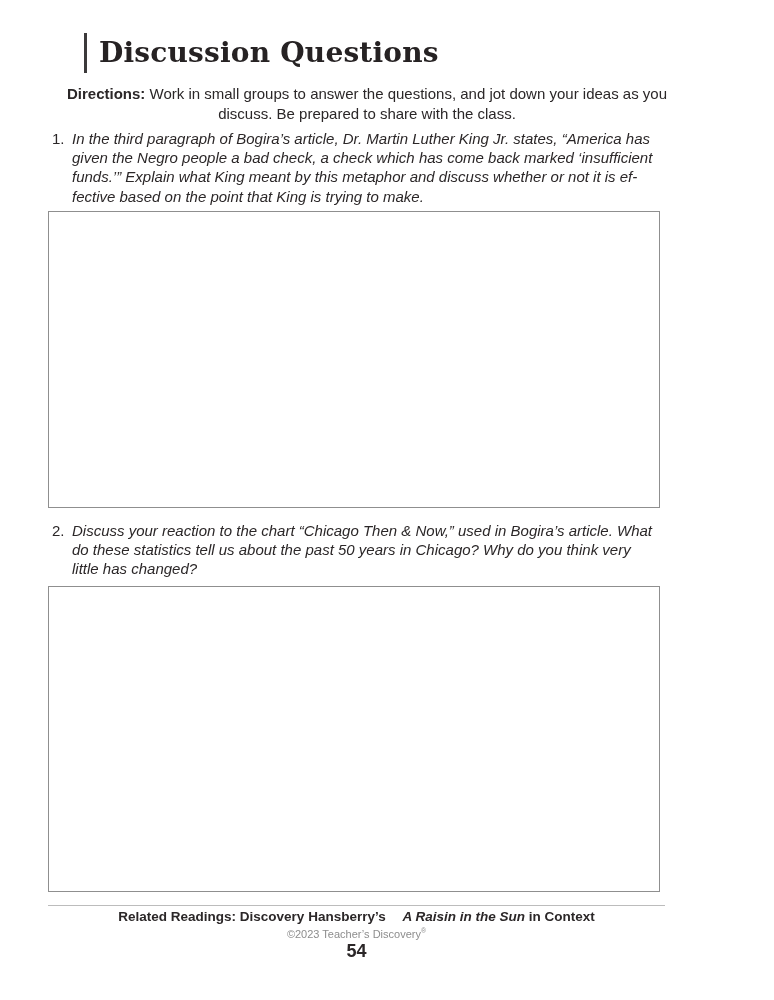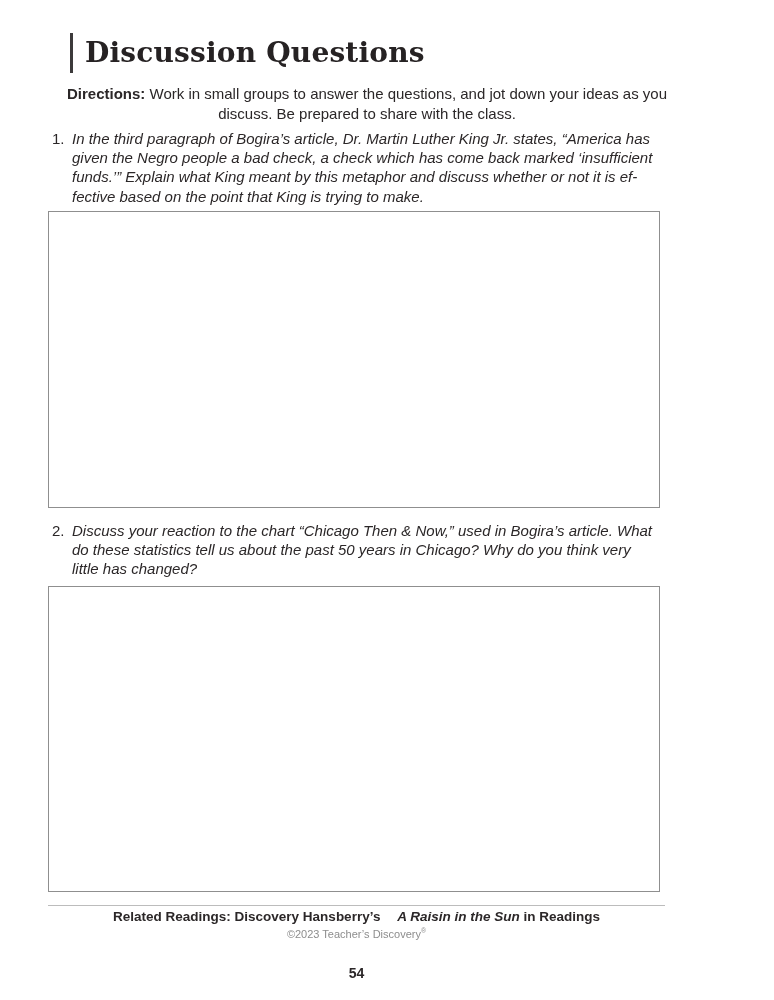--- a/index.html
+++ b/index.html
@@ -8,21 +8,21 @@
     position: relative;
     width: 774px;
     height: 1000px;
     margin: 0 auto;
     background: #ffffff;
     font-family: "Liberation Sans", sans-serif;
     color: #2b2728;
     overflow: hidden;
   }
   
-  .title-row { position: absolute; left: 70px; top: 33px; display: flex; align-items: stretch; }
+  .title-row { position: absolute; left: 84px; top: 33px; display: flex; align-items: stretch; }
   .title-accent {
     width: 3px;
     background: #3c3a3b;
     margin-right: 12px;
   }
   h1.page-title {
     font-family: "DejaVu Serif", serif;
     font-weight: bold;
     font-size: 28px;
     line-height: 40px;
@@ -93,24 +93,24 @@
     top: 927px;
     width: 617px;
     text-align: center;
     font-size: 11px;
     color: #8d8d8d;
   }
   .footer-copyright sup { font-size: 7px; vertical-align: super; }
   .footer-page-number {
     position: absolute;
     left: 48px;
-    top: 965px;
+    top: 941px;
     width: 617px;
     text-align: center;
-    font-size: 14px;
+    font-size: 18px;
     font-weight: bold;
     color: #2b2728;
   }
 </style>
 </head>
 <body>
 
 <div class="page">
 
   <div class="title-row">
@@ -135,19 +135,19 @@
       <span class="q-num">2.</span>
       <span class="q-text">Discuss your reaction to the chart “Chicago Then &amp; Now,” used in Bogira’s article. What
 do these statistics tell us about the past 50 years in Chicago? Why do you think very
 little has changed?</span>
     </div>
 
   <div class="answer-box box2"></div>
 
   <hr class="footer-divider">
 
-  <p class="footer-related"><span>Related Readings: Discovery Hansberry’s </span><span class="italic">A Raisin in the Sun</span><span> in Readings</span></p>
+  <p class="footer-related"><span>Related Readings: Discovery Hansberry’s </span><span class="italic">A Raisin in the Sun</span><span> in Context</span></p>
 
   <p class="footer-copyright"><span>©2023 Teacher’s Discovery</span><sup>®</sup></p>
 
   <p class="footer-page-number">54</p>
 
 </div>
 
 </body></html>

